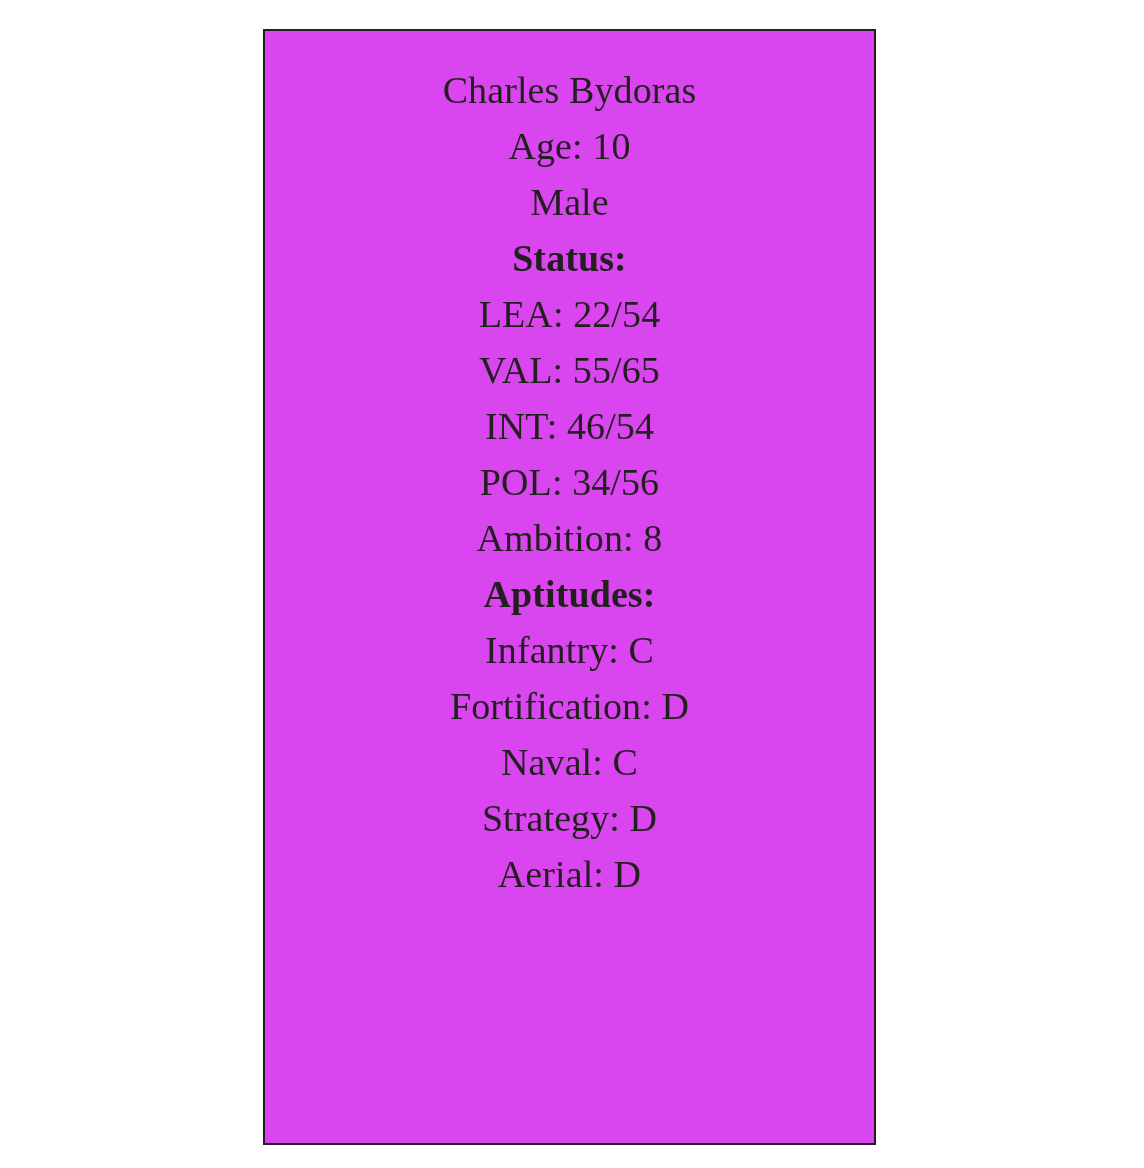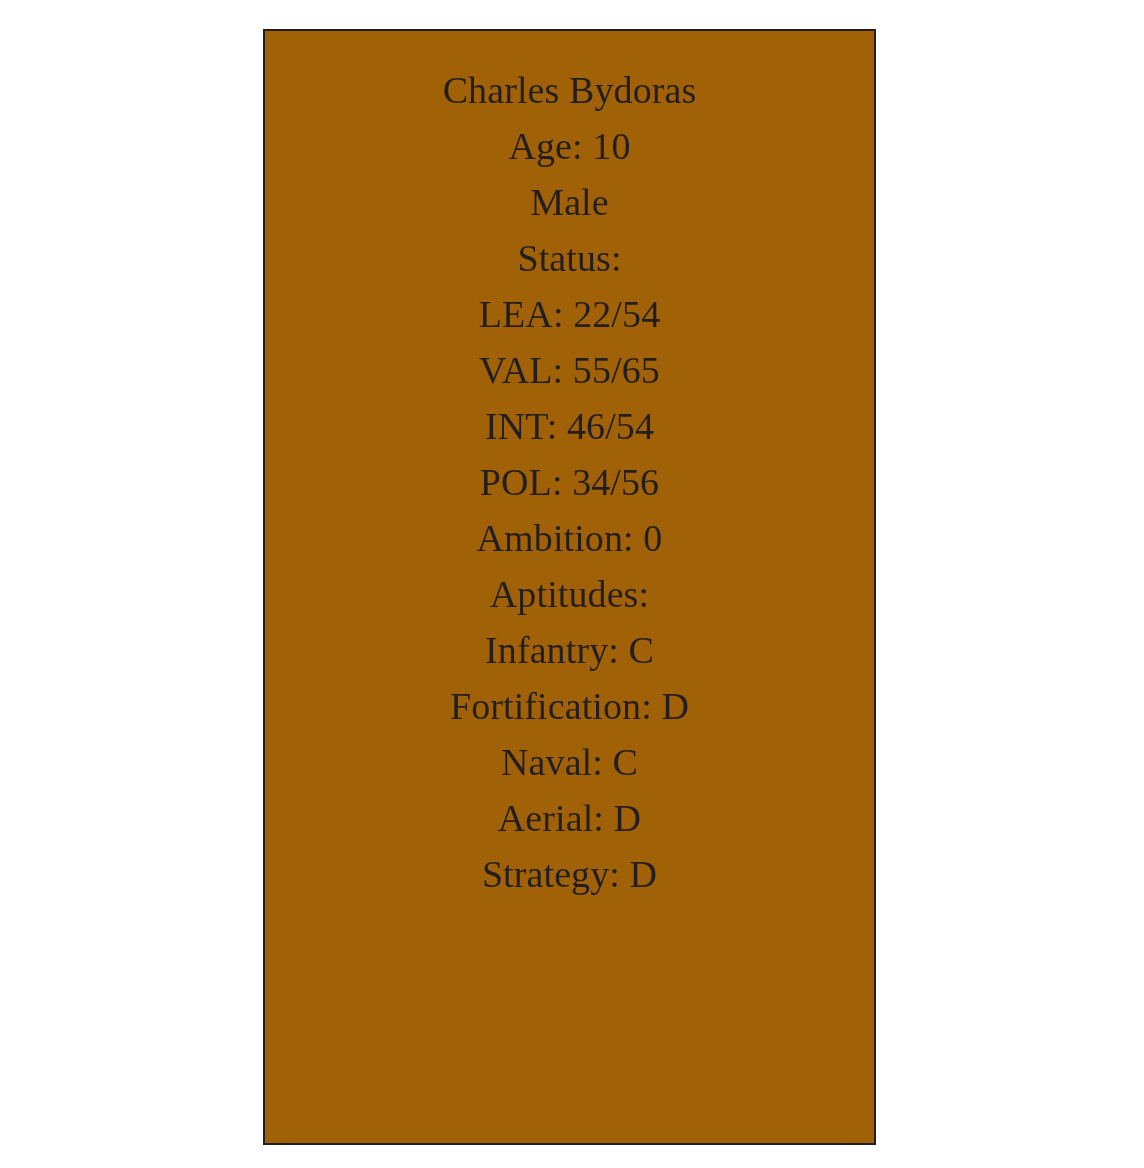--- a/index.html
+++ b/index.html
@@ -23,21 +23,21 @@
 
   
   .character-panel {
     position: absolute;
     left: 263px;
     top: 29px;
     width: 613px;
     height: 1116px;
     box-sizing: border-box;
     border: 2px solid #231f20;
-    background: #a16207;
+    background: #d946ef;
     overflow: hidden;
   }
 
   .panel-inner {
     padding-top: 31px;
     width: 100%;
     box-sizing: border-box;
   }
 
   .line {
@@ -45,21 +45,21 @@
     width: 100%;
     text-align: center;
     font-size: 38px;
     line-height: 56px;
     color: #231f20;
     letter-spacing: 0.1px;
     white-space: nowrap;
   }
 
   .line.section-header {
-    font-weight: normal;
+    font-weight: bold;
   }
 
   .group {
     display: block;
     width: 100%;
   }
 </style>
 </head>
 <body>
 
@@ -74,29 +74,29 @@
 
       <span class="line">Male</span>
 
       <div class="group">
         <span class="line section-header">Status:</span>
 
         <span class="line">LEA: 22/54</span>
         <span class="line">VAL: 55/65</span>
         <span class="line">INT: 46/54</span>
         <span class="line">POL: 34/56</span>
-        <span class="line">Ambition: 0</span>
+        <span class="line">Ambition: 8</span>
       </div>
 
       <div class="group">
         <span class="line section-header">Aptitudes:</span>
 
         <span class="line">Infantry: C</span>
         <span class="line">Fortification: D</span>
         <span class="line">Naval: C</span>
+        <span class="line">Strategy: D</span>
         <span class="line">Aerial: D</span>
-        <span class="line">Strategy: D</span>
       </div>
 
     </div>
   </div>
 
 </div>
 
 </body></html>

